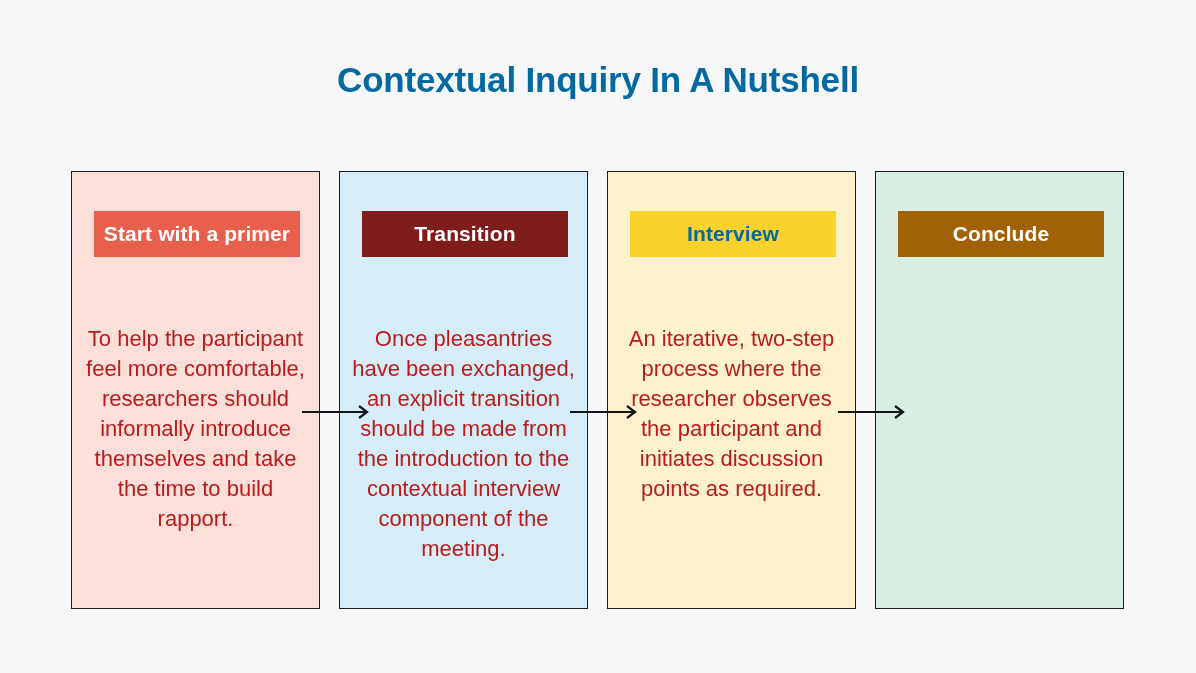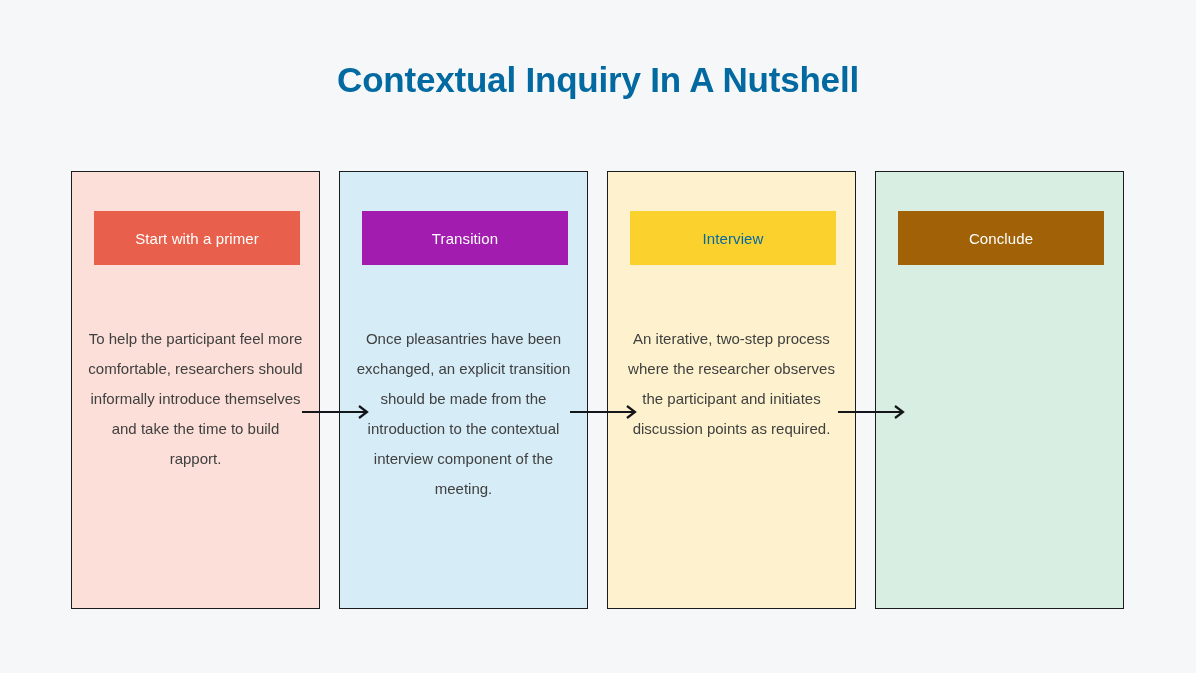--- a/index.html
+++ b/index.html
@@ -43,42 +43,42 @@
   .col-0 { left: 0px;   background: #fbdfd8; }
   .col-1 { left: 268px; background: #d6ecf7; }
   .col-2 { left: 536px; background: #fdf2cd; }
   .col-3 { left: 804px; background: #d9eee2; }
 
   .hdr {
     position: absolute;
     top: 39px;
     left: 22px;
     right: 19px;
-    height: 54px;
+    height: 46px;
     display: flex;
     align-items: center;
     justify-content: center;
-    font-size: 15px;
-    font-weight: normal;
+    font-size: 21px;
+    font-weight: bold;
     letter-spacing: 0.1px;
   }
   .hdr-0 { background: #e8604c; color: #ffffff; }
-  .hdr-1 { background: #a21caf; color: #ffffff; }
+  .hdr-1 { background: #7f1d1d; color: #ffffff; }
   .hdr-2 { background: #fbd12e; color: #0369a1; }
   .hdr-3 { background: #a16207; color: #ffffff; }
 
   .body-text {
     position: absolute;
     top: 152px;
     left: 12px;
     right: 12px;
     text-align: center;
-    font-size: 15px;
+    font-size: 22px;
     line-height: 30px;
-    color: #404040;
+    color: #b91c1c;
   }
 
   .arrow {
     position: absolute;
     top: 234px;
     height: 14px;
     width: 70px;
     pointer-events: none;
   }
   .arrow-0 { left: 231px; }

